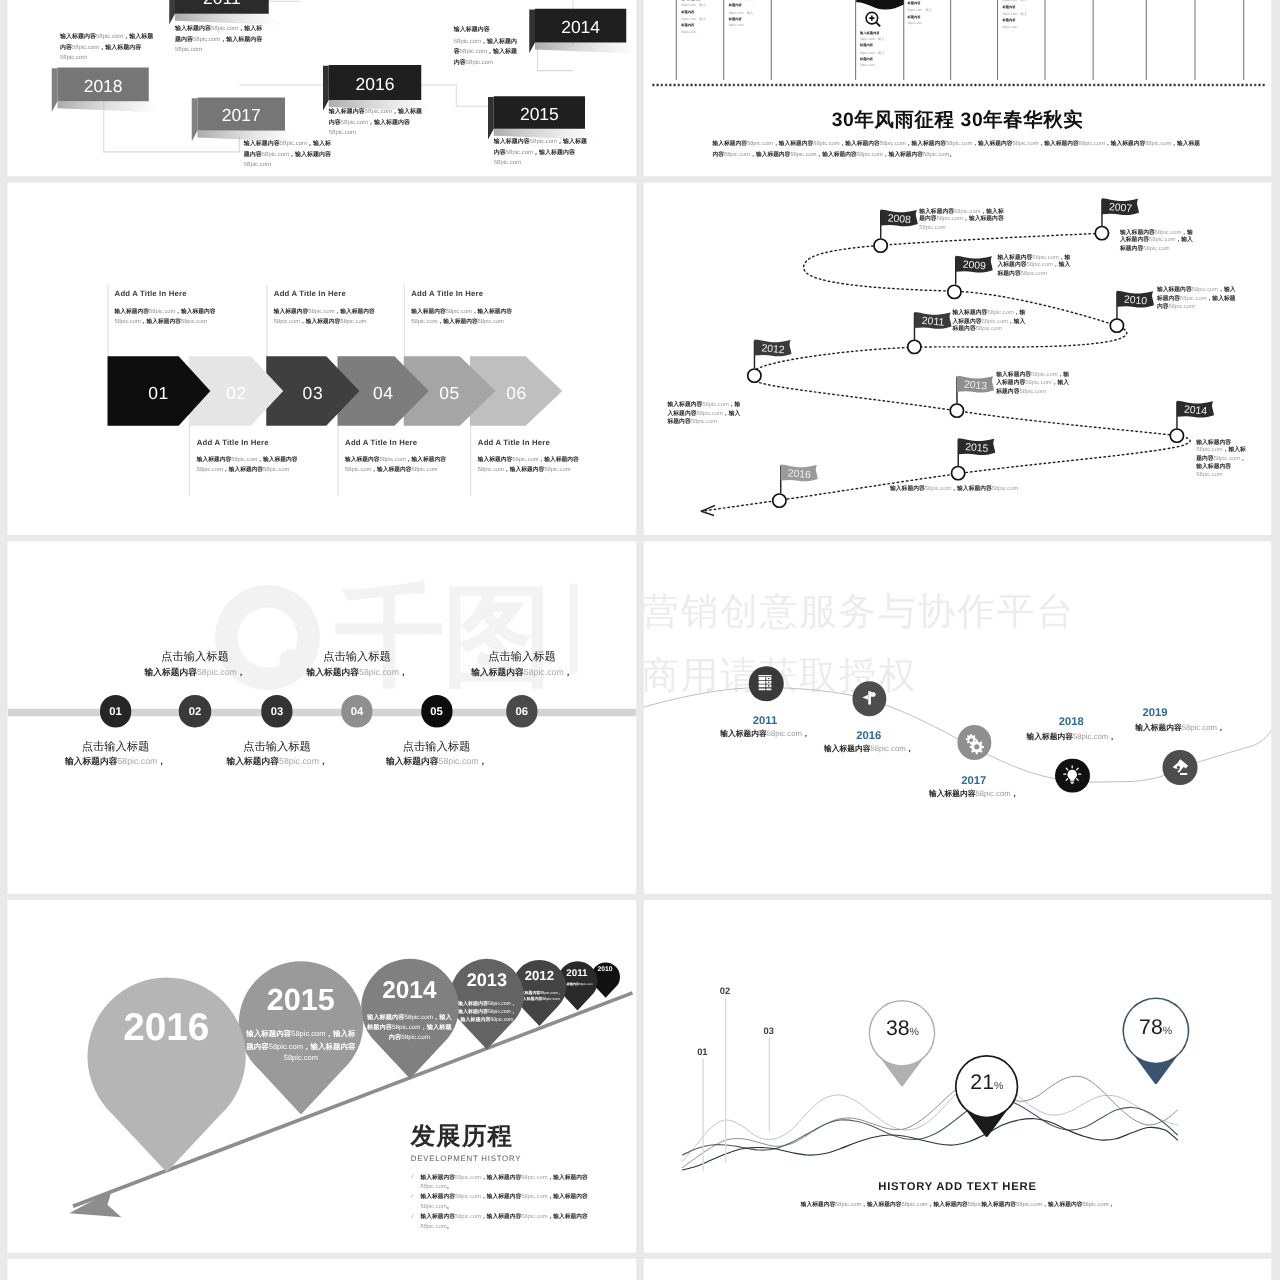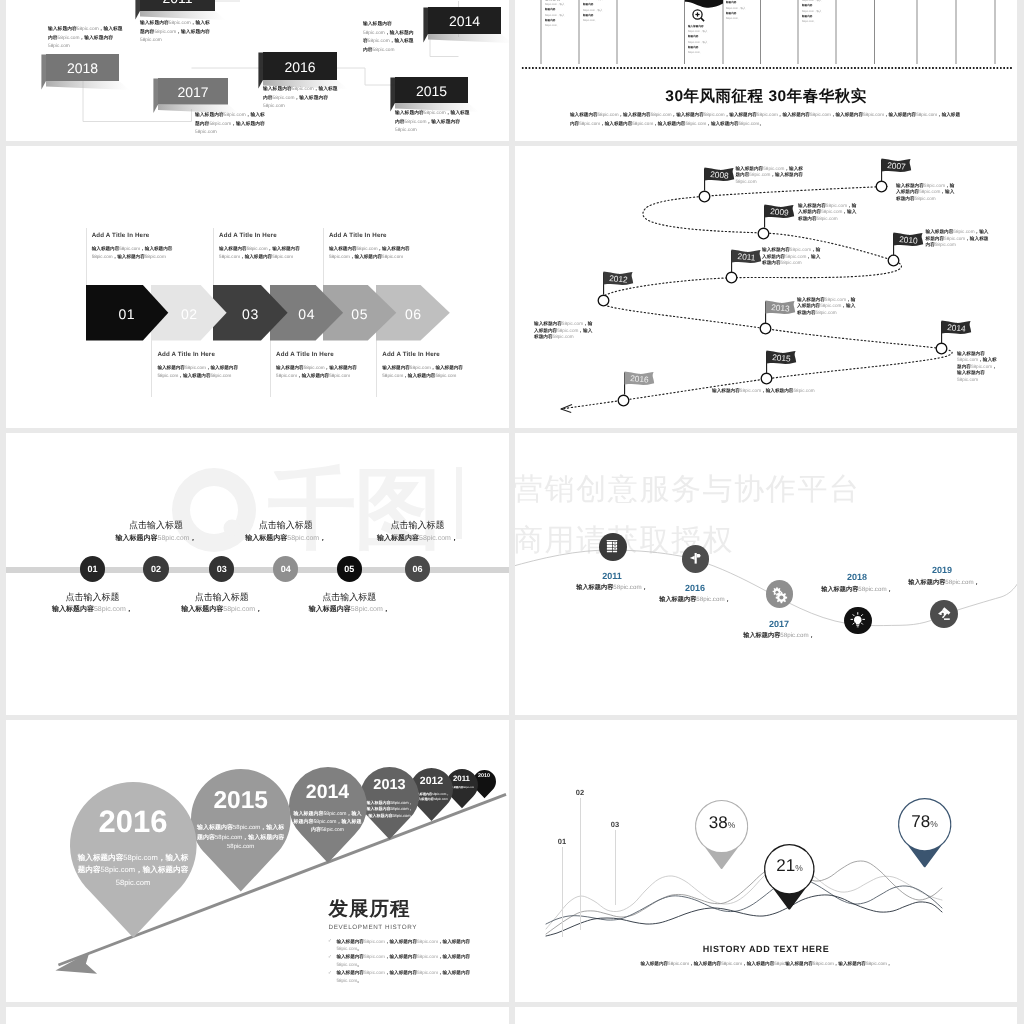--- a/index.html
+++ b/index.html
@@ -241,21 +241,21 @@
 <div class="s6-circ" style="left:415.4px;top:167.3px;background:#4d4d4d">
         <svg style="width:17.5px;height:17.5px" viewBox="1.5 1.5 23 23">
 <g fill="#fff">
  <path d="M12.4,4.6 L20.5,11.4 L18.0,14.3 L9.9,7.5 Z"></path>
  <path d="M4.2,13.0 L10.6,7.6 L16.3,12.4 L10.9,18.9 L9.2,17.5 L12.3,14.6 L7.6,14.6 Z"></path>
  <circle cx="10.3" cy="13.2" r="1.55" fill="#4d4d4d"></circle>
  <path d="M12.0,19.1 L19.6,19.1 L19.6,21.1 L12.0,21.1 Z"></path>
 </g>
         </svg>
       </div>
-<div class="s6-yr" style="left:357px;top:132.0px;width:140px">2019</div>
+<div class="s6-yr" style="left:339px;top:132.0px;width:140px">2019</div>
 <div class="s6-bd cjkmix" style="left:359.0px;top:145.0px;width:140px"><span class="cjk">输入标题内容</span>58pic.com<span class="cjk">，</span></div>
 </div>
 <div class="slide col-r r2">
 <svg class="abs" style="left:0;top:0;width:502px;height:282px">
         <path d="M 372,40.5 C 340,41.5 230,47 189.1,50.3 C 160,52.6 136,56 130,63 C 125.5,68.4 128,73.5 140,77 C 165,84.3 215,85.8 248.9,87 C 290,88.5 350,105 378.1,114.5 C 392,119.2 388,124.5 370,127.5 C 330,134 260,130.5 216.3,131.8 C 170,133.2 110,141 93,148 C 83,152 82,157.5 94,160.5 C 115,166 185,173 250.3,182.6 C 320,193 400,199 426.5,202.6 C 442,204.7 440,209 424,212 C 390,218.5 300,226 251.6,232.9 C 200,240 145,249 108.9,254.1 C 80,258.2 60,261 46,263" fill="none" stroke="#222" stroke-width="1.15" stroke-dasharray="1.2 2.5" stroke-linecap="round"></path>
         <path d="M 46,263 l 11,-4.6 M 46,263 l 10.2,3.4" fill="none" stroke="#222" stroke-width="1.1" stroke-linejoin="round"></path>
       </svg>
 <svg class="abs" style="left:360.2px;top:34.3px;width:13px;height:13px">
         <circle cx="6.5" cy="6.5" r="5.3" fill="#fff" stroke="#111" stroke-width="1.35"></circle>
       </svg>
@@ -349,21 +349,20 @@
 </div>
 <div class="slide col-l r4">
 <svg class="abs" style="left:0;top:0;width:503px;height:282px;z-index:1">
         <path d="M 500,74.3 L 52.4,245.0" fill="none" stroke="#8d8d8d" stroke-width="2.9"></path>
         <path d="M 49.4,250.5 L 83.5,232.1 L 79.9,243.7 L 91.1,253.7 Z" fill="#8d8d8d"></path>
       </svg>
 <svg class="abs" style="left:63.7px;top:62.3px;width:126.6px;height:155.7px;z-index:20">
         <path d="M 19.94,109.42 A 63.30,63.30 0 1 1 106.66,109.42 L 63.30,155.72 Z" fill="#b5b5b5"></path>
       </svg>
 <div class="s7-y" style="left:63.7px;top:86.4px;width:126.6px;font-size:31.0px;line-height:1.05;z-index:21">2016</div>
-<div class="s7-b cjkmix2" style="left:69.0px;top:131.9px;width:116px;font-size:7.6px;z-index:21"><span class="cjk">输入标题内容</span>58pic.com<span class="cjk">，输入标题内容</span>58pic.com<span class="cjk">，输入标题内容</span>58pic.com</div>
 <svg class="abs" style="left:184.9px;top:48.9px;width:99.6px;height:122.5px;z-index:18">
         <path d="M 15.69,86.08 A 49.80,49.80 0 1 1 83.91,86.08 L 49.80,122.51 Z" fill="#9a9a9a"></path>
       </svg>
 <div class="s7-y" style="left:184.9px;top:67.8px;width:99.6px;font-size:24.5px;line-height:1.05;z-index:19">2015</div>
 <div class="s7-b cjkmix2" style="left:188.7px;top:103.7px;width:92px;font-size:6.0px;z-index:19"><span class="cjk">输入标题内容</span>58pic.com<span class="cjk">，输入标题内容</span>58pic.com<span class="cjk">，输入标题内容</span>58pic.com</div>
 <svg class="abs" style="left:282.5px;top:47.0px;width:78.0px;height:95.9px;z-index:16">
         <path d="M 12.29,67.42 A 39.00,39.00 0 1 1 65.71,67.42 L 39.00,95.94 Z" fill="#808080"></path>
       </svg>
 <div class="s7-y" style="left:282.5px;top:61.8px;width:78.0px;font-size:19.5px;line-height:1.05;z-index:17">2014</div>
 <div class="s7-b cjkmix2" style="left:286.5px;top:89.9px;width:70px;font-size:5.0px;z-index:17"><span class="cjk">输入标题内容</span>58pic.com<span class="cjk">，输入标题内容</span>58pic.com<span class="cjk">，输入标题内容</span>58pic.com</div>

